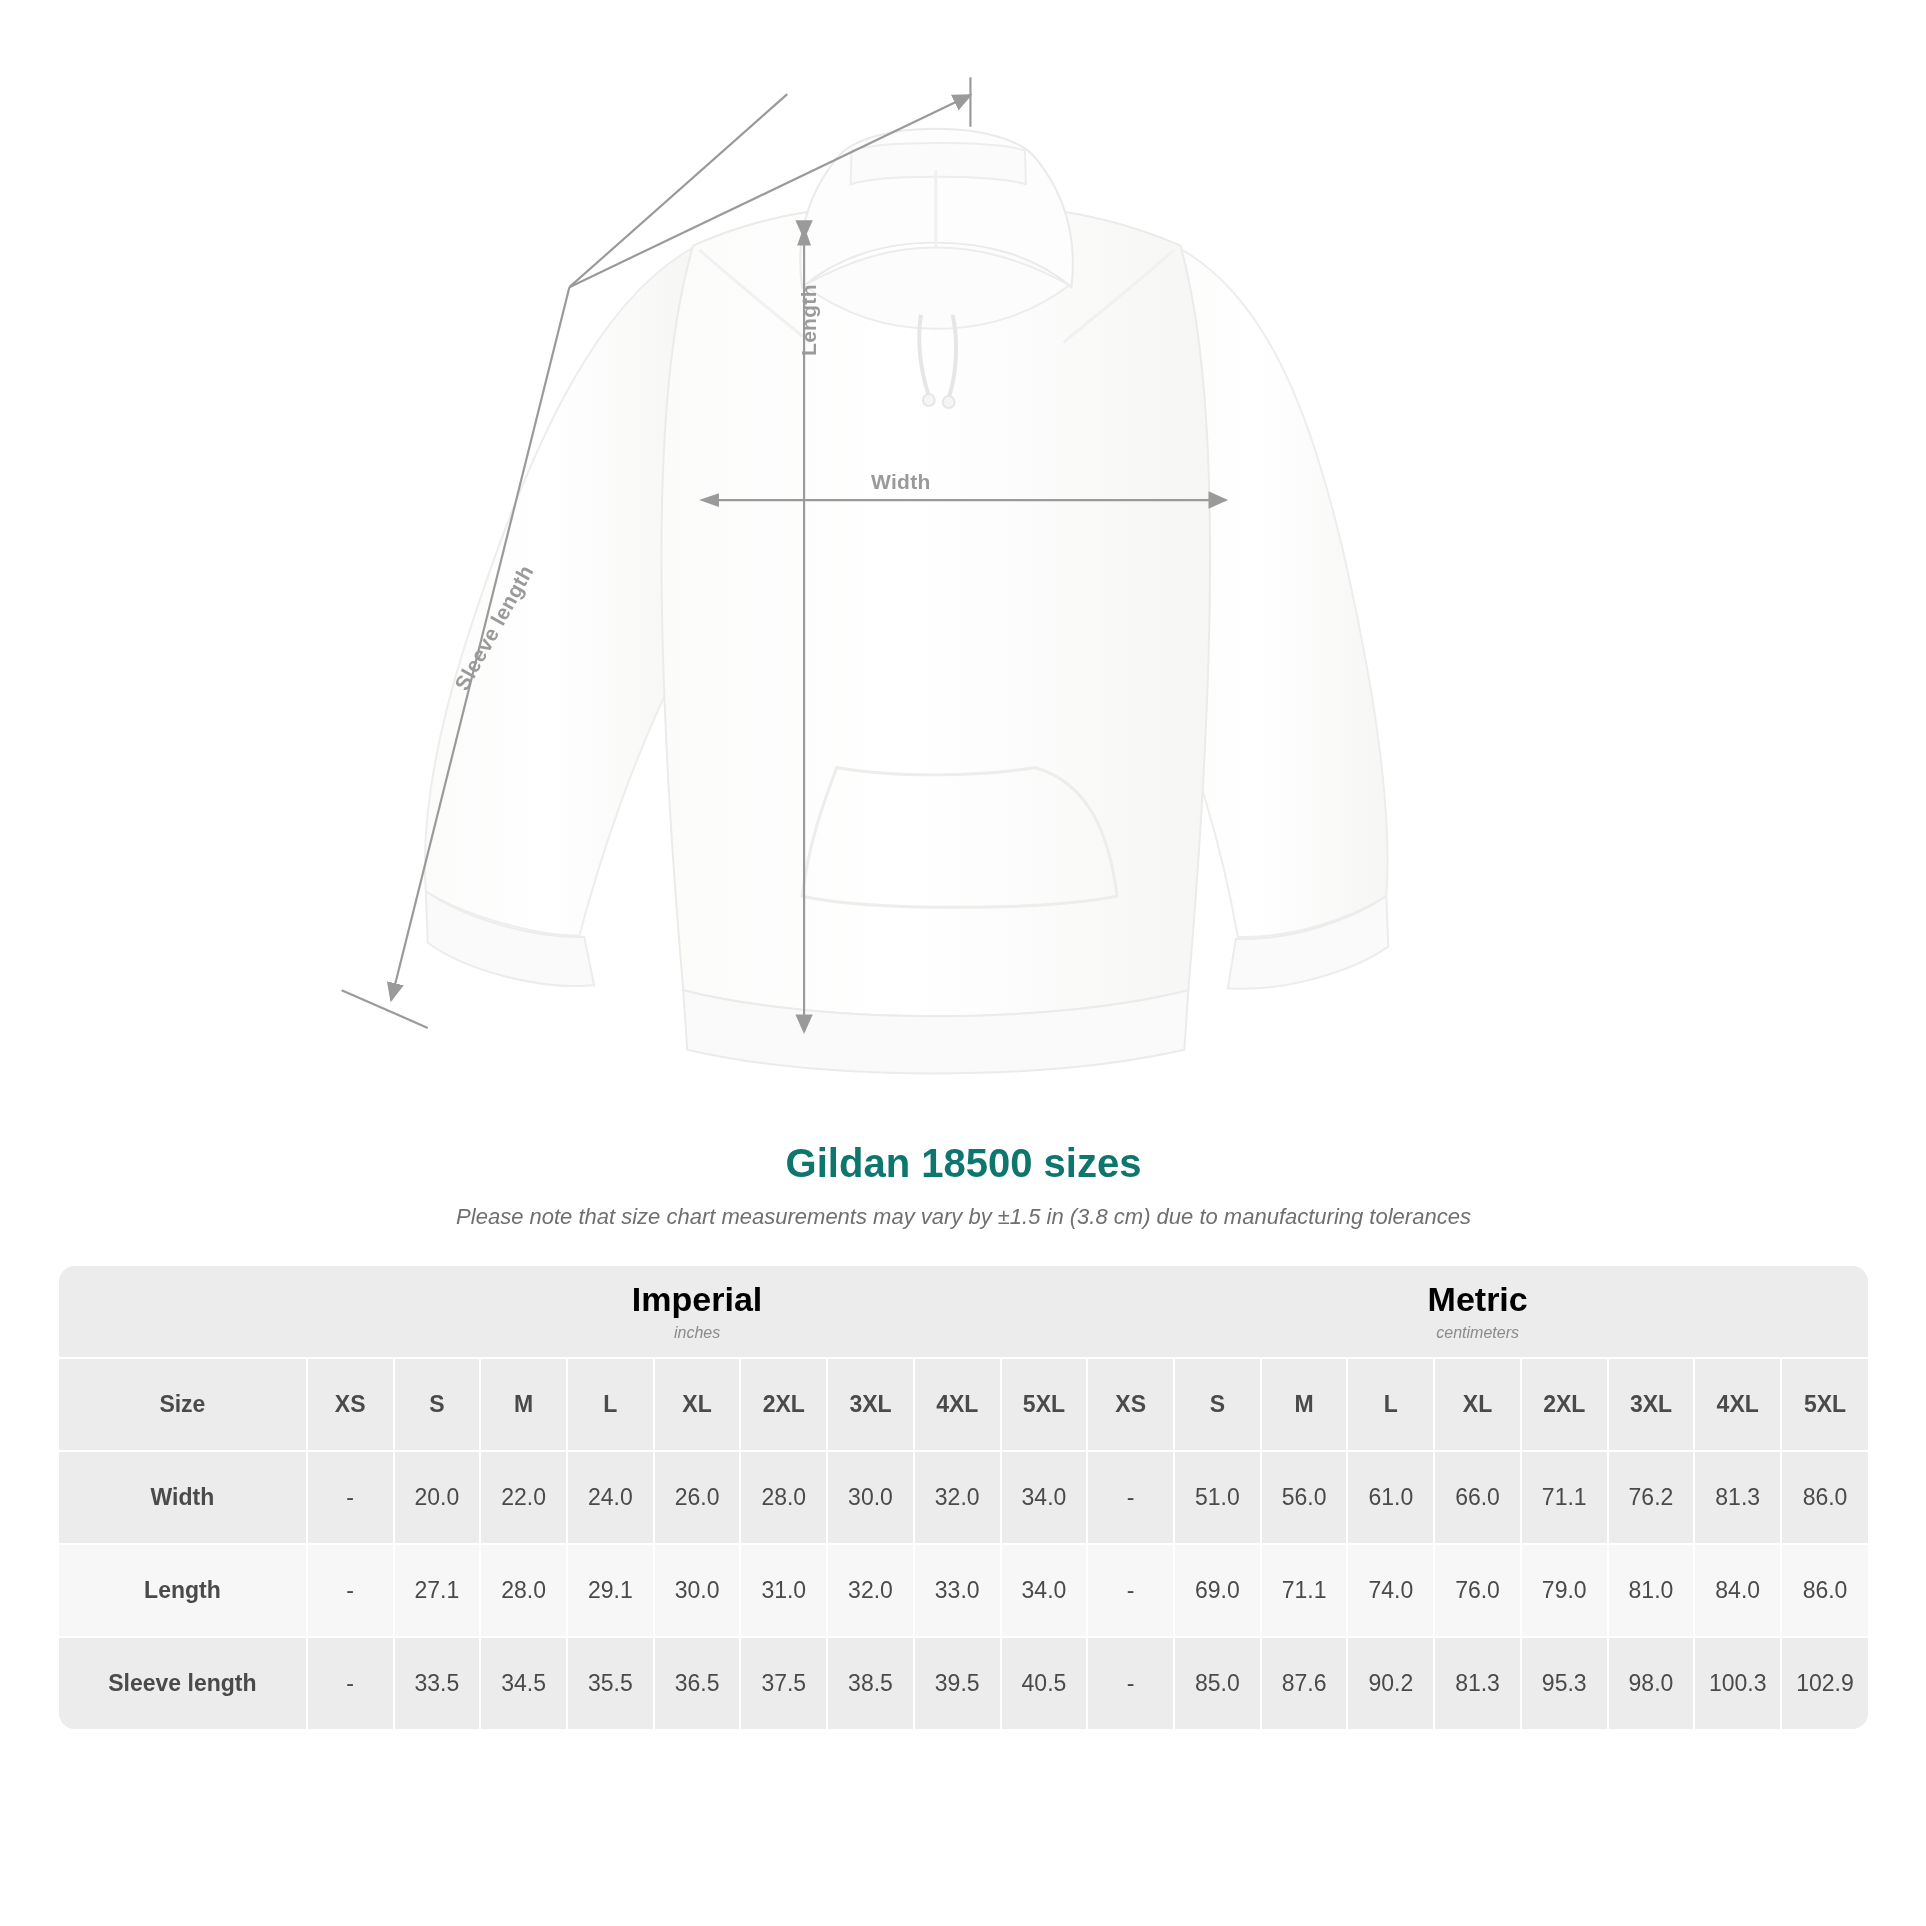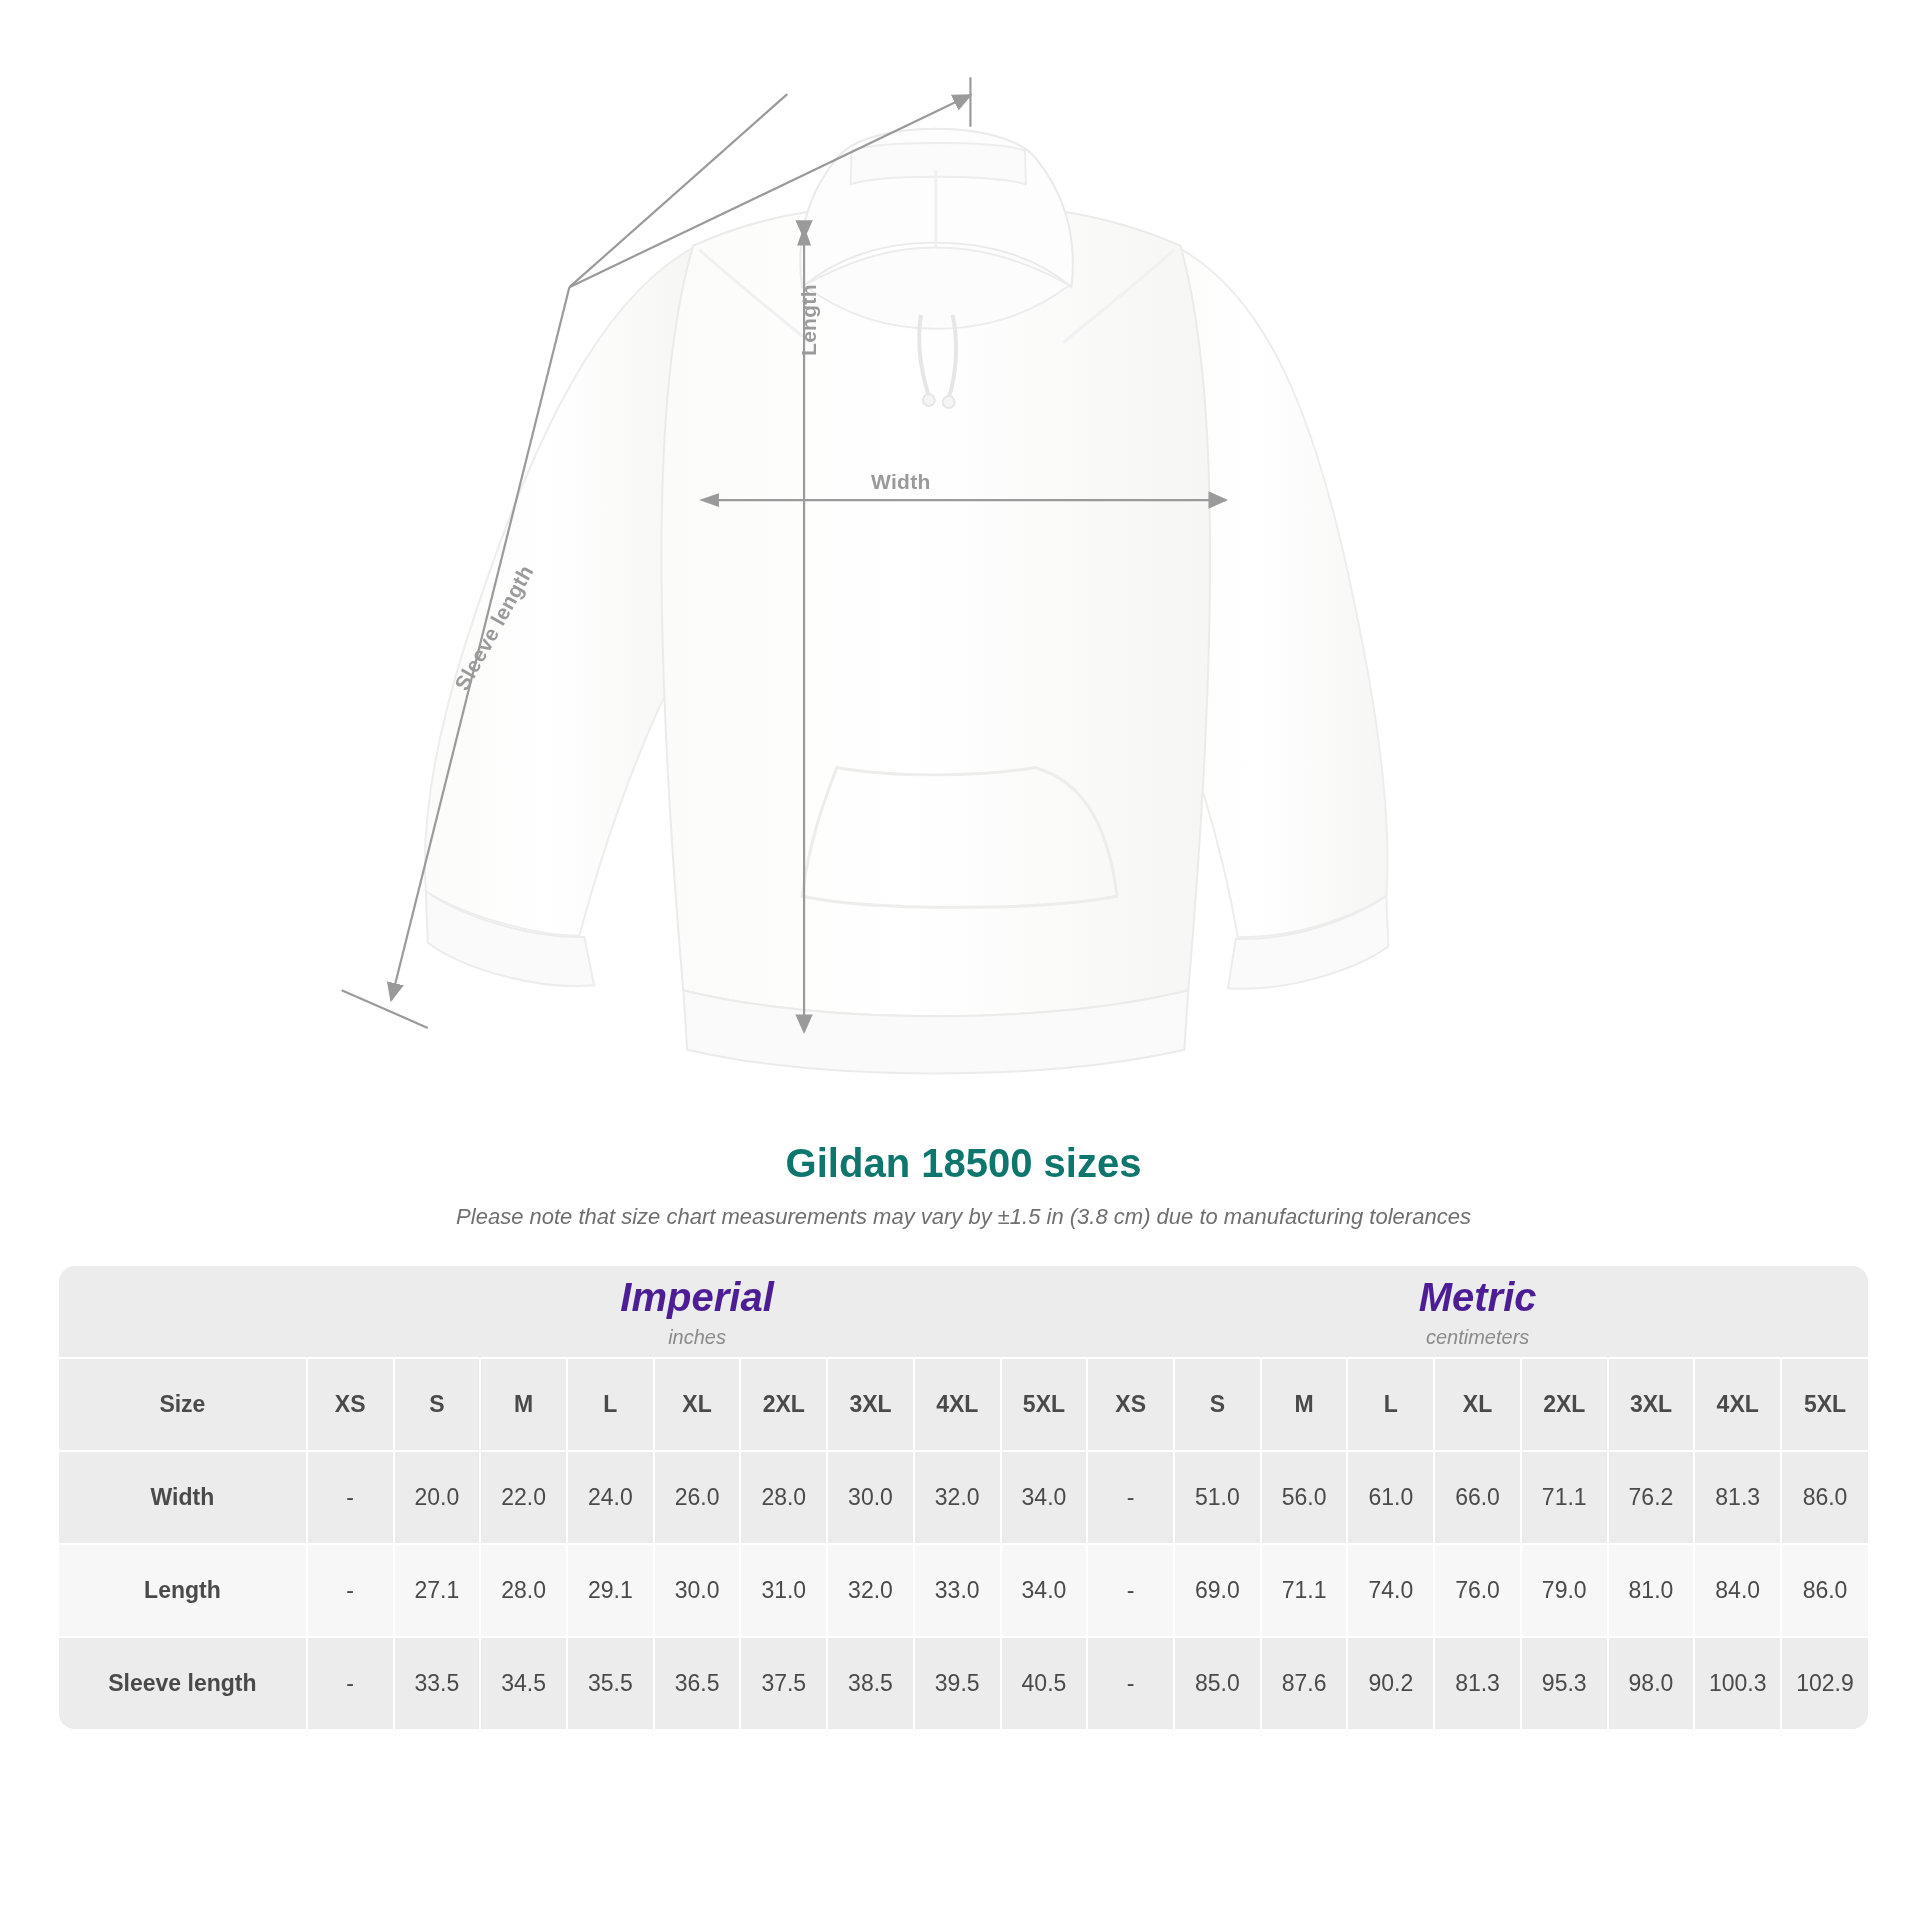--- a/index.html
+++ b/index.html
@@ -89,28 +89,27 @@
     font-size: 23px;
     color: #4a4a4a;
     padding: 0;
     height: 91px;
   }
   .unit-head td {
     height: 127px;
     background: #ececec;
   }
   .unit-title {
-    font-size: 40px;
-    font-weight: bold;
-    font-style: italic;
-    color: #4c1d95;
+    font-size: 34px;
+    font-weight: bold;
+    color: #000000;
     line-height: 1.25;
   }
   .unit-sub {
-    font-size: 20px;
+    font-size: 16px;
     font-style: italic;
     color: #8b8b8b;
     line-height: 1.5;
   }
   .head-row td {
     background: #ececec;
     font-weight: bold;
     color: #555555;
     font-size: 25px;
     height: 107px;

